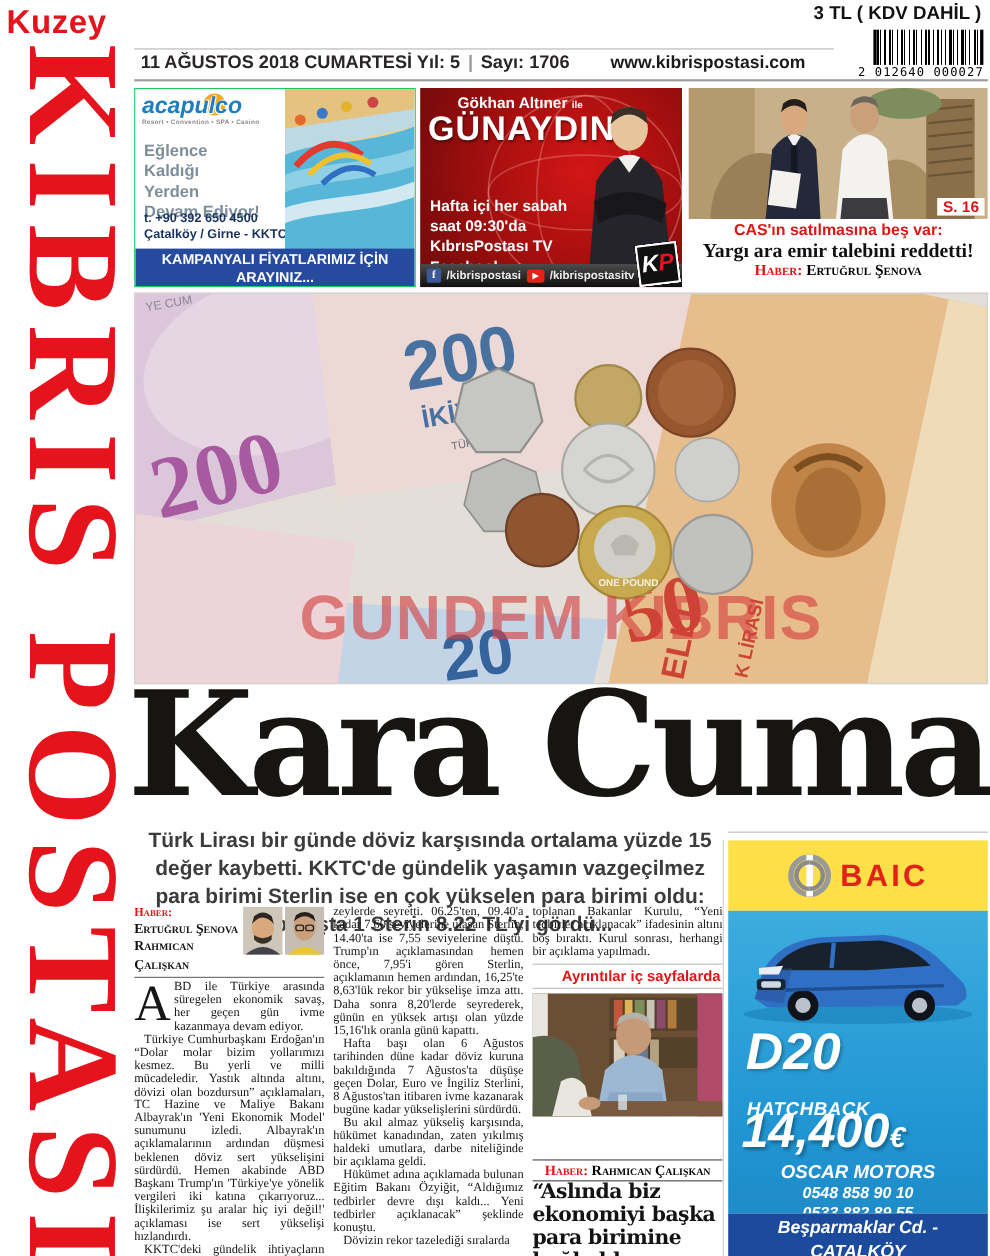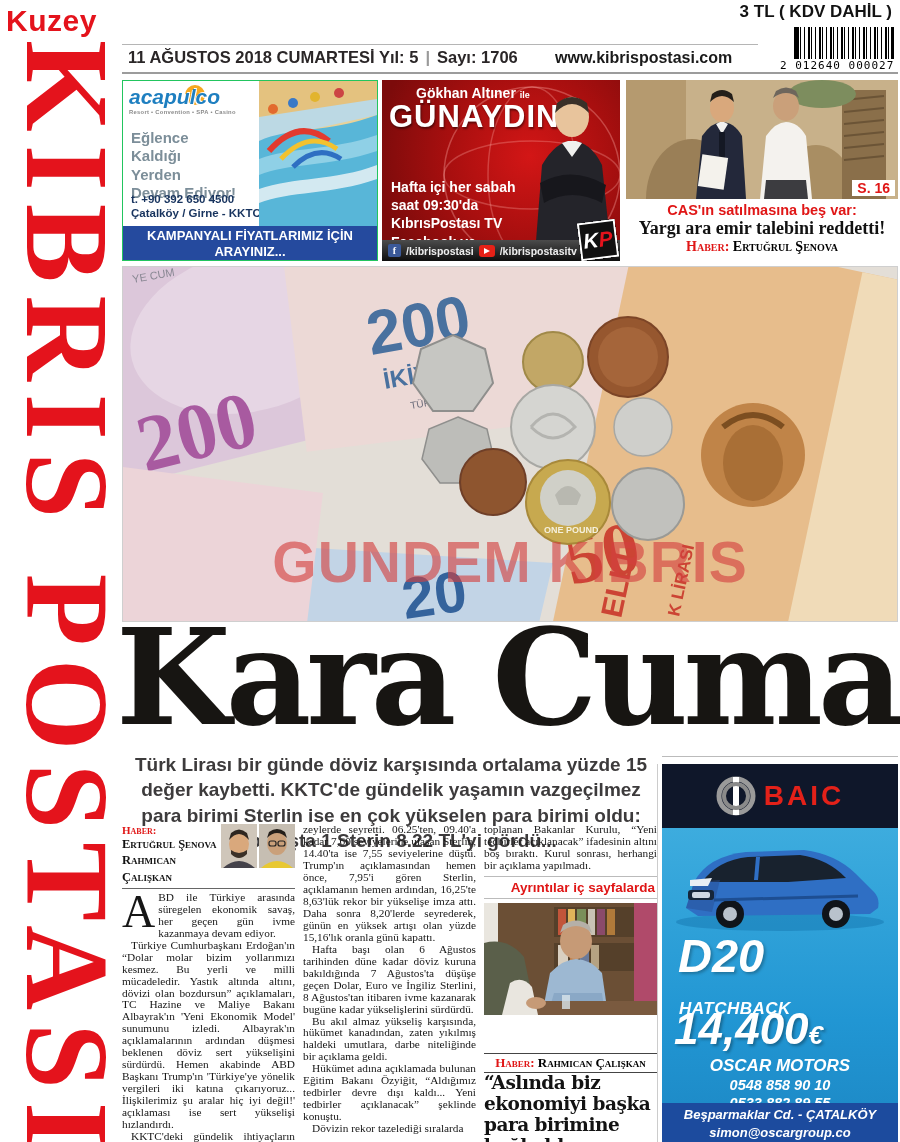--- a/index.html
+++ b/index.html
@@ -94,34 +94,34 @@
   .c3photo { width:173px; height:112px; margin-bottom:2px; }
   .photo-byline { border-top:1.5px solid #444; border-bottom:1px solid #444; padding:1px 0; text-align:center;
     font-size:13px; font-weight:bold; font-variant:small-caps; font-family:"Liberation Serif",serif;margin-top:32px; }
   .interview-intro { color:#e01616; font-weight:bold; font-size:12.3px; line-height:1.18; margin:3px 0 4px; }
   .quote { font-family:"DejaVu Serif",serif; font-weight:bold; font-size:18.5px; line-height:1.13; letter-spacing:-.5px; color:#131313; }
 
   
   .baic-rule { left:662px; top:756px; width:236px; height:1px; background:#bbb; }
   .vsep { left:657px; top:764px; width:1px; height:378px; background:#ccc; }
   .baic { left:662px; top:764px; width:236px; height:378px; }
-  .baic-head { height:64px; background:#0f172a; display:flex; align-items:center; justify-content:center; gap:8px; }
+  .baic-head { height:64px; background:#fde047; display:flex; align-items:center; justify-content:center; gap:8px; }
   .baic-word { color:#e32119; font-weight:bold; font-size:28px; letter-spacing:3px; }
   .baic-body { position:relative; height:275px; background:linear-gradient(180deg,#3dacde 0%,#2196d3 70%,#1e8cc9 100%); overflow:hidden; }
   .baic-car { position:absolute; left:6px; top:2px; width:224px; height:102px; }
   .baic-model { position:absolute; left:16px; top:100px; color:#fff; font-weight:bold; font-style:italic;
     font-size:47px; text-shadow:2px 2px 3px rgba(0,0,0,.25); }
   .baic-type { position:absolute; left:17px; top:171px; color:#fff; font-weight:bold; font-style:italic; font-size:17px; letter-spacing:.5px; }
   .baic-price { position:absolute; left:12px; top:176px; color:#fff; font-weight:bold; font-style:italic;
     font-size:44px; text-shadow:2px 2px 3px rgba(0,0,0,.3); }
   .baic-cur { font-size:26px; }
   .baic-dealer { position:absolute; left:0; top:228px; width:100%; text-align:center; color:#fff; font-weight:bold; font-style:italic; font-size:17px; }
   .baic-phones { position:absolute; left:0; top:249px; width:100%; text-align:center; color:#fff; font-weight:bold; font-style:italic; font-size:14.5px; line-height:1.22; }
   .baic-foot { height:39px; background:#1c4b9e; color:#fff; text-align:center; font-weight:bold; font-style:italic;
-    font-size:13px; line-height:1.35; padding-top:3px; }
+    font-size:16px; line-height:1.35; padding-top:3px; }
 </style>
 </head>
 <body>
 
 <div class="page">
 
   <div class="abs kuzey">Kuzey</div>
   <div class="abs vert-title">KIBRIS POSTASI</div>
 
   <div class="abs price">3 TL ( KDV DAHİL )</div>

